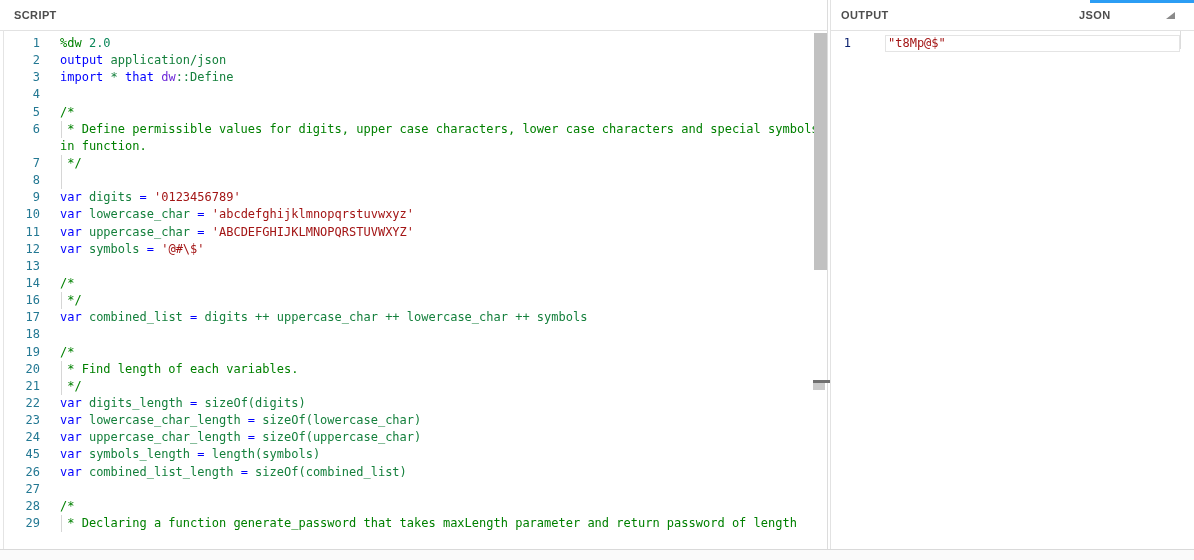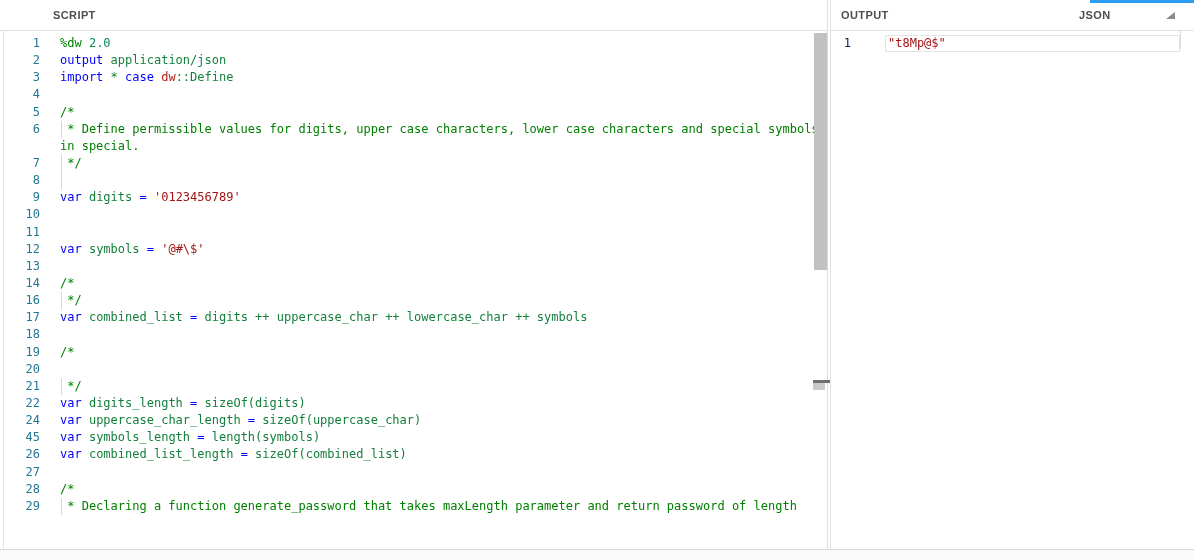--- a/index.html
+++ b/index.html
@@ -4,21 +4,21 @@
 <style>
   html,body{margin:0;padding:0;background:#ffffff;}
   .app{position:relative;width:1194px;height:560px;background:#ffffff;overflow:hidden;
        font-family:"Liberation Sans",sans-serif;}
 
   
   .panel-header{position:absolute;top:0;height:31px;box-sizing:border-box;
                 border-bottom:1px solid #e2e2e2;background:#fff;}
   .panel-header .title{font-size:11px;font-weight:bold;color:#4d4d4d;
                        letter-spacing:.4px;line-height:30px;}
-  .hdr-script{left:0;width:828px;padding-left:39px;}
+  .hdr-script{left:0;width:828px;}
   .hdr-script .title{padding-left:14px;}
   .hdr-output{left:830px;width:364px;border-left:1px solid #e2e2e2;}
   .hdr-output .title{padding-left:10px;}
   .format-tab{position:absolute;left:228px;top:0;line-height:30px;
               font-size:11px;font-weight:bold;color:#4d4d4d;letter-spacing:.4px;cursor:pointer;margin-left:20px;}
   .corner-triangle{position:absolute;right:19px;top:12px;width:0;height:0;
                    border-left:9px solid transparent;border-bottom:7px solid #8a8a8a;cursor:pointer;}
   .active-tab-bar{position:absolute;left:1090px;top:0;width:104px;height:3px;background:#2b9df4;}
 
   
@@ -37,21 +37,21 @@
   .gut{flex-shrink:0;text-align:right;color:#237893;}
   .ed-script .gut{width:36px;margin-right:20px;}
   .ed-output .gut{width:20px;margin-right:34px;color:#0b216f;}
   .ctx{position:relative;height:100%;}
   .ed-output .ctx{flex:1;box-sizing:border-box;}
   .ctx.guide::before{content:"";position:absolute;left:1px;top:0;bottom:0;width:1px;background:#d6d6d6;}
   .crow.current .ctx{border:1px solid #e4e4e4;padding-left:2px;line-height:15px;}
 
   
   .tk-kw{color:#0000ff;} .tk-op{color:#0000ff;} .tk-cm{color:#008000;}
-  .tk-st{color:#a31515;} .tk-nu{color:#098658;} .tk-ty{color:#b91c1c;} .tk-pl{color:#15803d;}
+  .tk-st{color:#a31515;} .tk-nu{color:#098658;} .tk-ty{color:#6d28d9;} .tk-pl{color:#15803d;}
 
   
   .sb-script{position:absolute;left:814px;top:32px;width:13px;height:516px;}
   .sb-thumb{position:absolute;left:0;top:1px;width:13px;height:237px;background:#c1c1c1;}
   .ovr-marker-line{position:absolute;left:813px;top:380px;width:17px;height:3px;background:#6f6f6f;}
   .ovr-marker-box{position:absolute;left:813px;top:383px;width:12px;height:7px;background:#c9c9c9;}
   .ovr-output{position:absolute;left:1180px;top:31px;width:1px;height:18px;background:#dcdcdc;}
 </style>
 </head>
 <body>
@@ -69,40 +69,41 @@
   </div>
   <div class="active-tab-bar"></div>
 
   <div class="panel-edge-left"></div>
   <div class="panel-border-script"></div>
   <div class="panel-border-output"></div>
 
   <div class="editor ed-script">
       <div class="crow"><div class="gut">1</div><div class="ctx"><span class="tk-cm">%dw</span><span class="tk-pl"> </span><span class="tk-nu">2.0</span></div></div>
       <div class="crow"><div class="gut">2</div><div class="ctx"><span class="tk-kw">output</span><span class="tk-pl"> application/json</span></div></div>
-      <div class="crow"><div class="gut">3</div><div class="ctx"><span class="tk-kw">import</span><span class="tk-pl"> * </span><span class="tk-kw">case</span><span class="tk-pl"> </span><span class="tk-ty">dw</span><span class="tk-pl">::Define</span></div></div>
+      <div class="crow"><div class="gut">3</div><div class="ctx"><span class="tk-kw">import</span><span class="tk-pl"> * </span><span class="tk-kw">that</span><span class="tk-pl"> </span><span class="tk-ty">dw</span><span class="tk-pl">::Define</span></div></div>
       <div class="crow"><div class="gut">4</div><div class="ctx"></div></div>
       <div class="crow"><div class="gut">5</div><div class="ctx"><span class="tk-cm">/*</span></div></div>
       <div class="crow"><div class="gut">6</div><div class="ctx guide"><span class="tk-cm"> * Define permissible values for digits, upper case characters, lower case characters and special symbols</span></div></div>
-      <div class="crow"><div class="gut"></div><div class="ctx"><span class="tk-cm">in special.</span></div></div>
+      <div class="crow"><div class="gut"></div><div class="ctx"><span class="tk-cm">in function.</span></div></div>
       <div class="crow"><div class="gut">7</div><div class="ctx guide"><span class="tk-cm"> */</span></div></div>
       <div class="crow"><div class="gut">8</div><div class="ctx guide"></div></div>
       <div class="crow"><div class="gut">9</div><div class="ctx"><span class="tk-kw">var</span><span class="tk-pl"> digits </span><span class="tk-op">=</span><span class="tk-pl"> </span><span class="tk-st">'0123456789'</span></div></div>
-      <div class="crow"><div class="gut">10</div></div>
-      <div class="crow"><div class="gut">11</div></div>
+      <div class="crow"><div class="gut">10</div><div class="ctx"><span class="tk-kw">var</span><span class="tk-pl"> lowercase_char </span><span class="tk-op">=</span><span class="tk-pl"> </span><span class="tk-st">'abcdefghijklmnopqrstuvwxyz'</span></div></div>
+      <div class="crow"><div class="gut">11</div><div class="ctx"><span class="tk-kw">var</span><span class="tk-pl"> uppercase_char </span><span class="tk-op">=</span><span class="tk-pl"> </span><span class="tk-st">'ABCDEFGHIJKLMNOPQRSTUVWXYZ'</span></div></div>
       <div class="crow"><div class="gut">12</div><div class="ctx"><span class="tk-kw">var</span><span class="tk-pl"> symbols </span><span class="tk-op">=</span><span class="tk-pl"> </span><span class="tk-st">'@#\$'</span></div></div>
       <div class="crow"><div class="gut">13</div><div class="ctx"></div></div>
       <div class="crow"><div class="gut">14</div><div class="ctx"><span class="tk-cm">/*</span></div></div>
       <div class="crow"><div class="gut">16</div><div class="ctx guide"><span class="tk-cm"> */</span></div></div>
       <div class="crow"><div class="gut">17</div><div class="ctx"><span class="tk-kw">var</span><span class="tk-pl"> combined_list </span><span class="tk-op">=</span><span class="tk-pl"> digits ++ uppercase_char ++ lowercase_char ++ symbols</span></div></div>
       <div class="crow"><div class="gut">18</div><div class="ctx"></div></div>
       <div class="crow"><div class="gut">19</div><div class="ctx"><span class="tk-cm">/*</span></div></div>
-      <div class="crow"><div class="gut">20</div></div>
+      <div class="crow"><div class="gut">20</div><div class="ctx guide"><span class="tk-cm"> * Find length of each variables.</span></div></div>
       <div class="crow"><div class="gut">21</div><div class="ctx guide"><span class="tk-cm"> */</span></div></div>
       <div class="crow"><div class="gut">22</div><div class="ctx"><span class="tk-kw">var</span><span class="tk-pl"> digits_length </span><span class="tk-op">=</span><span class="tk-pl"> sizeOf(digits)</span></div></div>
+      <div class="crow"><div class="gut">23</div><div class="ctx"><span class="tk-kw">var</span><span class="tk-pl"> lowercase_char_length </span><span class="tk-op">=</span><span class="tk-pl"> sizeOf(lowercase_char)</span></div></div>
       <div class="crow"><div class="gut">24</div><div class="ctx"><span class="tk-kw">var</span><span class="tk-pl"> uppercase_char_length </span><span class="tk-op">=</span><span class="tk-pl"> sizeOf(uppercase_char)</span></div></div>
       <div class="crow"><div class="gut">45</div><div class="ctx"><span class="tk-kw">var</span><span class="tk-pl"> symbols_length </span><span class="tk-op">=</span><span class="tk-pl"> length(symbols)</span></div></div>
       <div class="crow"><div class="gut">26</div><div class="ctx"><span class="tk-kw">var</span><span class="tk-pl"> combined_list_length </span><span class="tk-op">=</span><span class="tk-pl"> sizeOf(combined_list)</span></div></div>
       <div class="crow"><div class="gut">27</div><div class="ctx"></div></div>
       <div class="crow"><div class="gut">28</div><div class="ctx"><span class="tk-cm">/*</span></div></div>
       <div class="crow"><div class="gut">29</div><div class="ctx guide"><span class="tk-cm"> * Declaring a function generate_password that takes maxLength parameter and return password of length</span></div></div>
     </div>
 
   <div class="sb-script">
     <div class="sb-thumb"></div>

